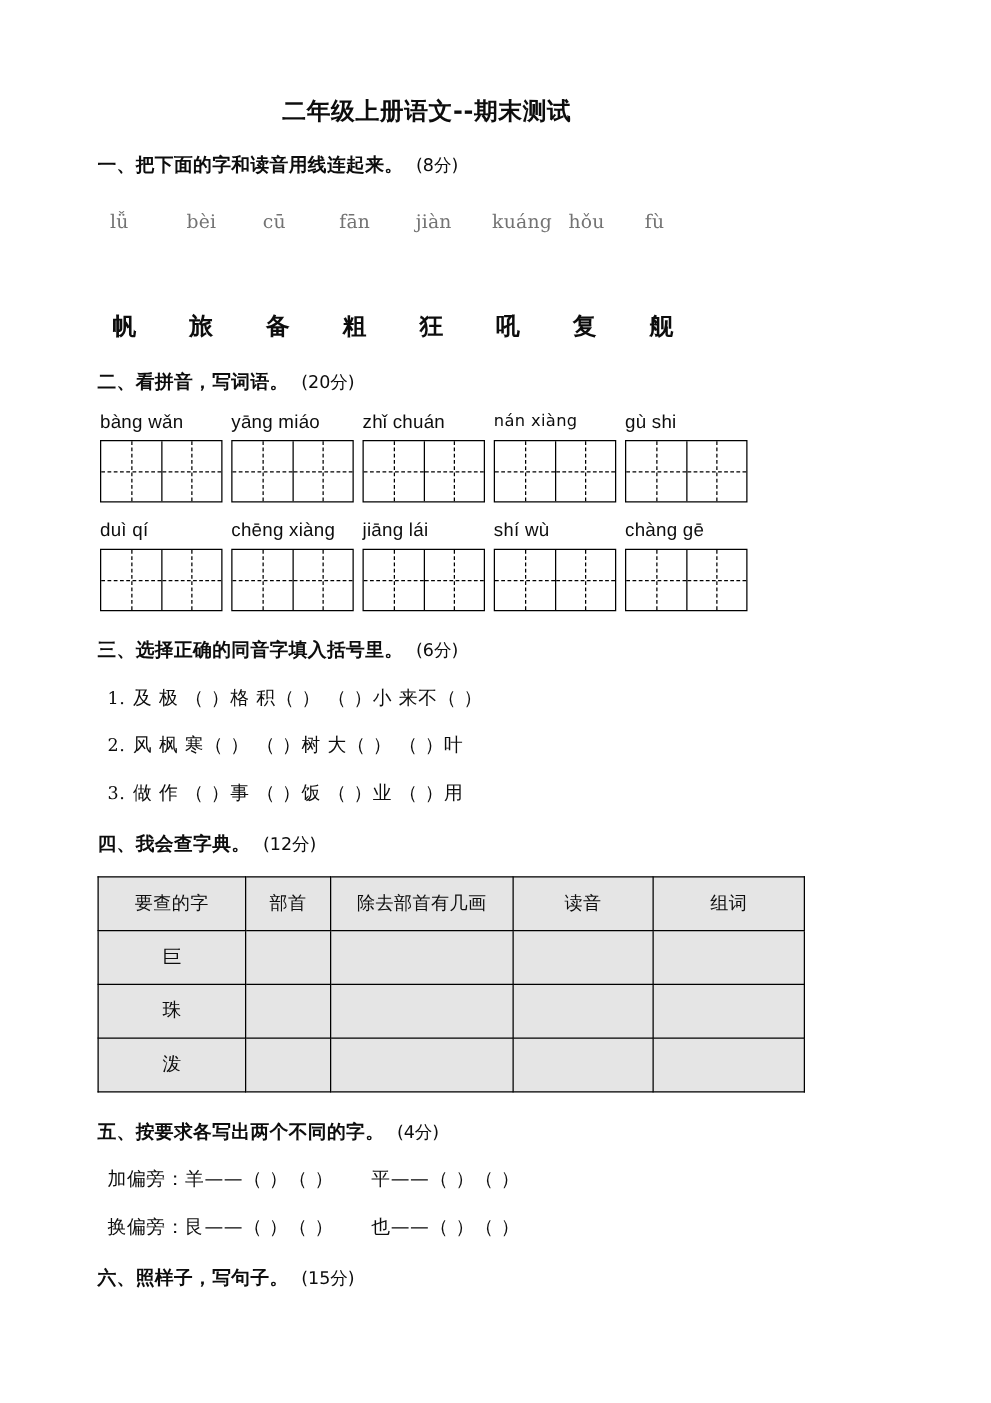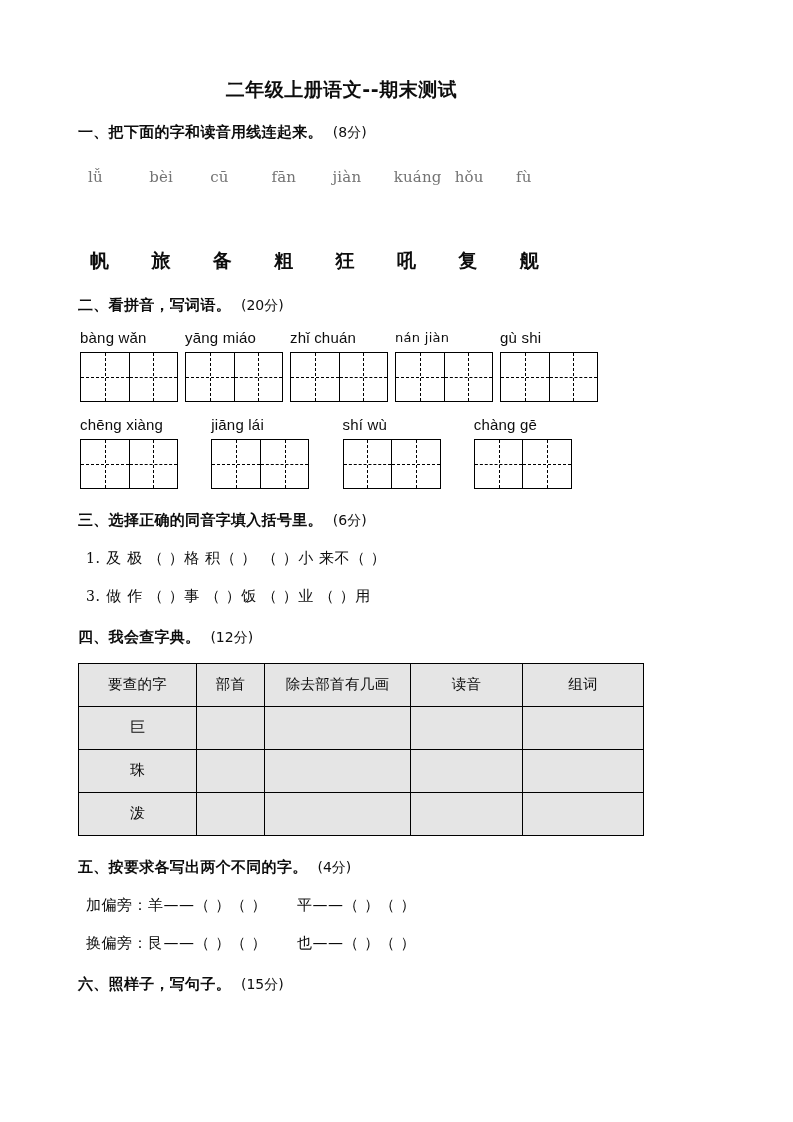--- a/index.html
+++ b/index.html
@@ -244,36 +244,43 @@
         </div>
     </div>
     <div class="grid-group">
       <div class="py">zhǐ chuán</div>
       <div class="tianzi">
           <div class="sq"></div>
           <div class="sq"></div>
         </div>
     </div>
     <div class="grid-group">
-      <div class="py alt">nán jiàn</div>
+      <div class="py alt">nán xiàng</div>
       <div class="tianzi">
           <div class="sq"></div>
           <div class="sq"></div>
         </div>
     </div>
     <div class="grid-group">
       <div class="py">gù shi</div>
       <div class="tianzi">
           <div class="sq"></div>
           <div class="sq"></div>
         </div>
     </div>
   </div>
 
   <div class="grid-row">
+    <div class="grid-group">
+      <div class="py">duì qí</div>
+      <div class="tianzi">
+          <div class="sq"></div>
+          <div class="sq"></div>
+        </div>
+    </div>
     <div class="grid-group">
       <div class="py">chēng xiàng</div>
       <div class="tianzi">
           <div class="sq"></div>
           <div class="sq"></div>
         </div>
     </div>
     <div class="grid-group">
       <div class="py">jiāng lái</div>
       <div class="tianzi">
@@ -296,20 +303,23 @@
         </div>
     </div>
   </div>
 
   <div class="sec-head">
     <span>三、选择正确的同音字填入括号里。</span><span class="pts">(6分)</span>
   </div>
 
   <div class="homo-line">
     <span class="num">1.</span><span>及 极   （ ）格  积（ ）   （ ）小 来不（ ）</span>
+  </div>
+  <div class="homo-line">
+    <span class="num">2.</span><span>风 枫   寒（ ）   （ ）树  大（ ）   （ ）叶</span>
   </div>
   <div class="homo-line">
     <span class="num">3.</span><span>做 作   （ ）事   （ ）饭   （ ）业  （ ）用</span>
   </div>
 
   <div class="sec-head">
     <span>四、我会查字典。</span><span class="pts">(12分)</span>
   </div>
 
   <table class="dict-table">

